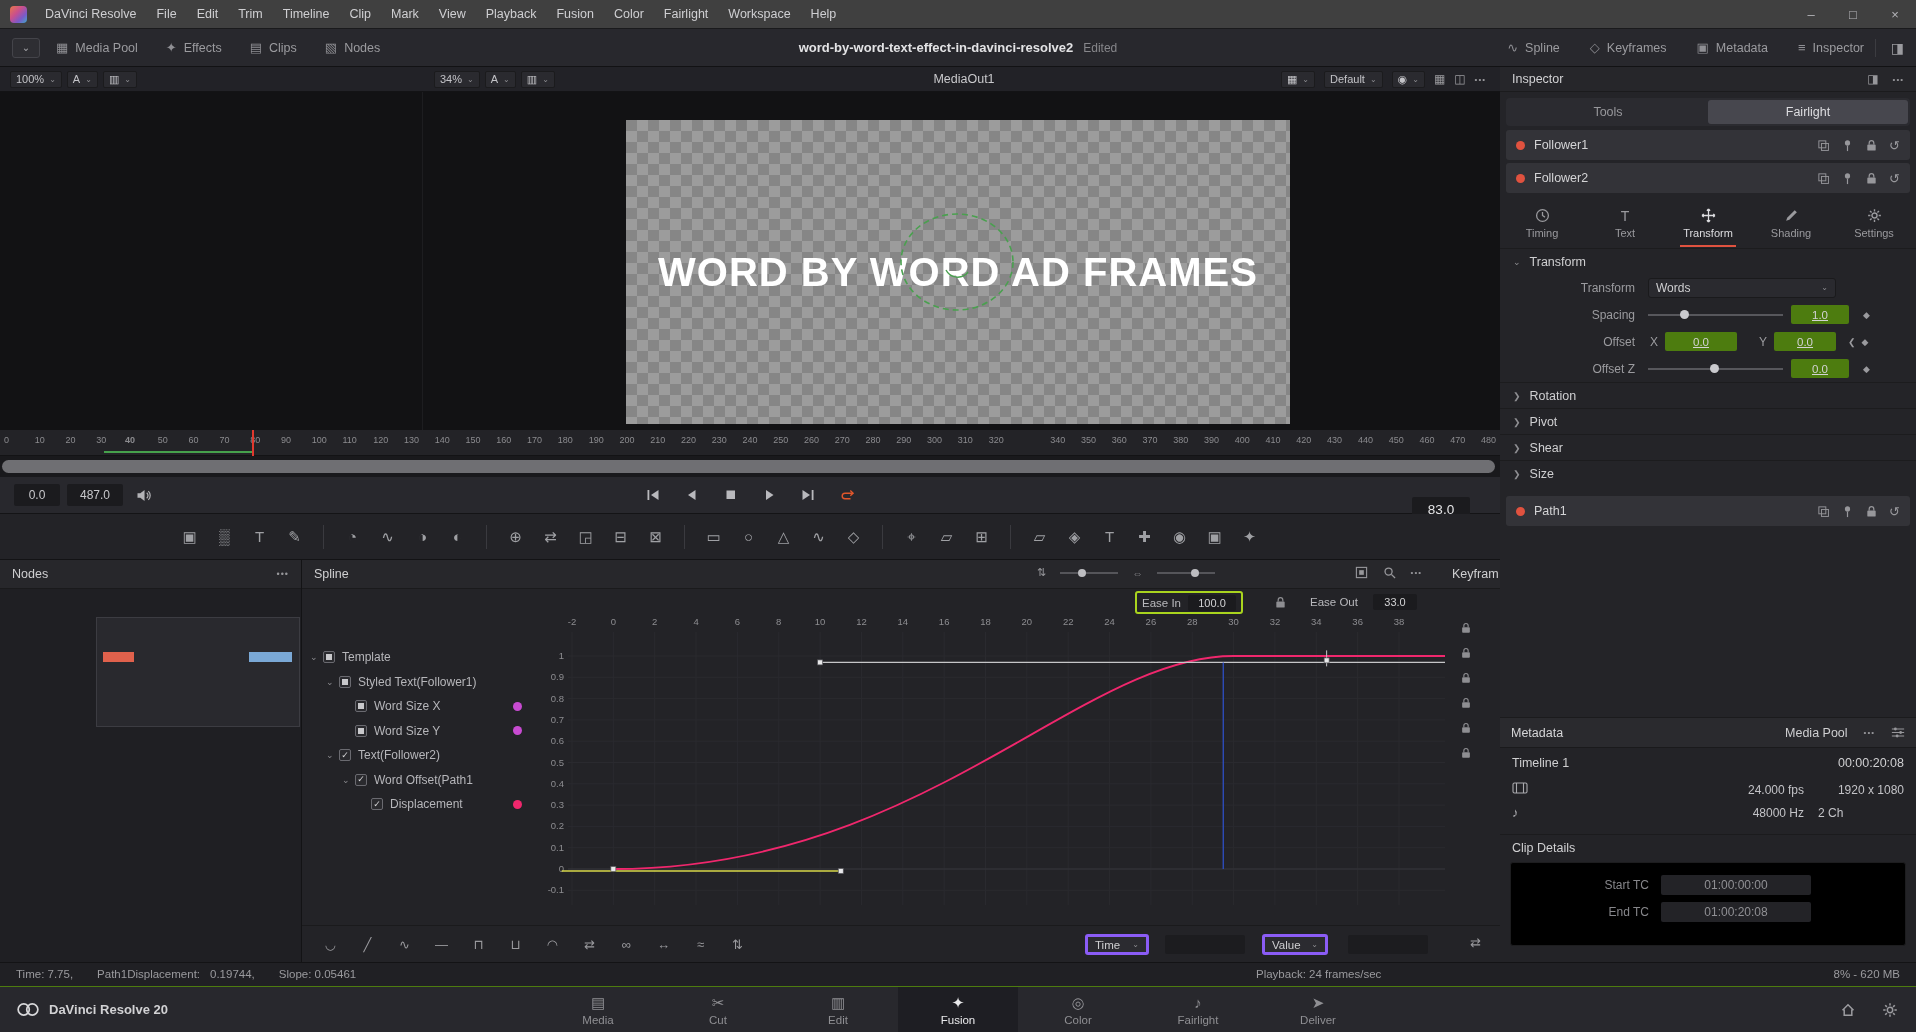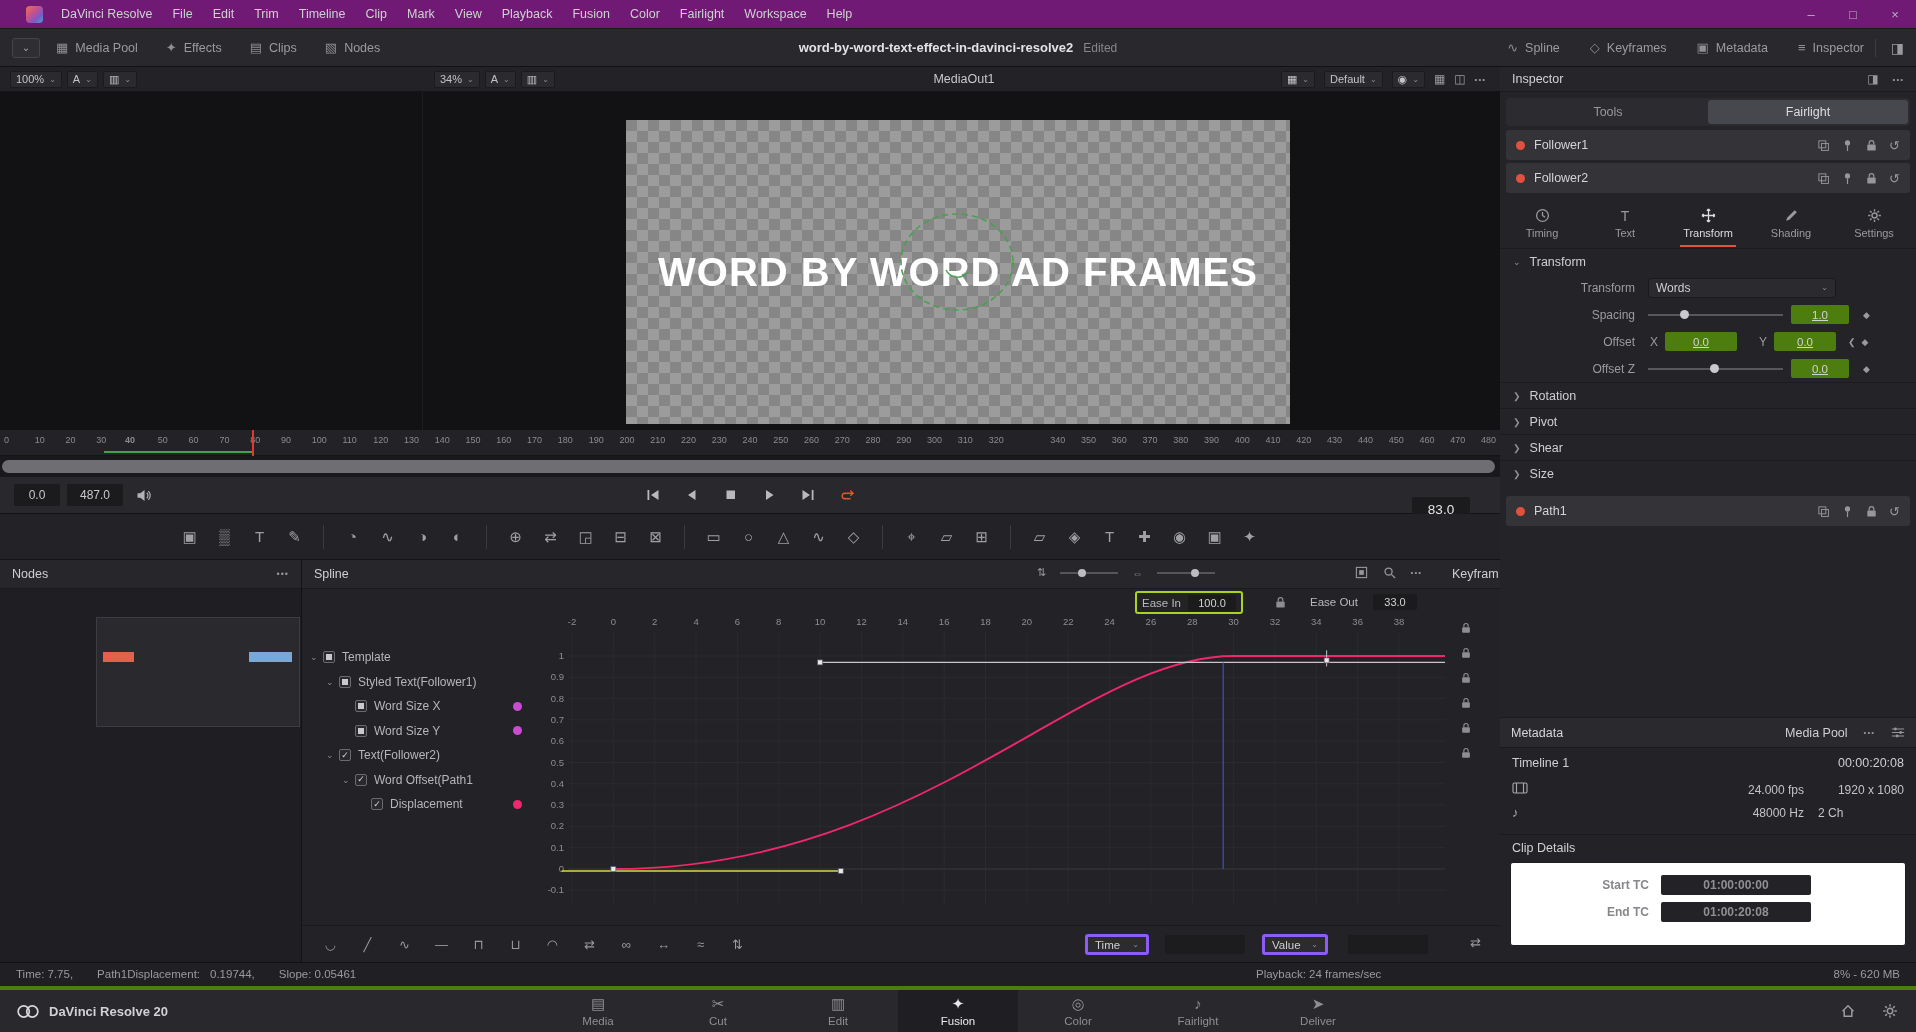--- a/index.html
+++ b/index.html
@@ -6,22 +6,22 @@
   html,body { width:1916px; height:1032px; background:#151517; overflow:hidden;
     font-family:"Liberation Sans", sans-serif; font-size:12px; color:#c8c8cb;
     -webkit-font-smoothing:antialiased; }
   .app { position:absolute; inset:0; background:#1c1c1f; }
   .row { display:flex; align-items:center; }
   .grow { flex:1; }
   .svgi { display:inline-flex; align-items:center; justify-content:center; }
   .svgi svg { width:100%; height:100%; }
 
   
-  .menubar { position:absolute; left:0; top:0; width:1916px; height:29px; background:#701a75;
-    border-bottom:1px solid #1a1a1c; display:flex; align-items:center; padding-left:24px; }
+  .menubar { position:absolute; left:0; top:0; width:1916px; height:29px; background:#404040;
+    border-bottom:1px solid #1a1a1c; display:flex; align-items:center; padding-left:8px; }
   .app-icon { width:17px; height:17px; border-radius:4px; margin:0 8px 0 2px;
     background:linear-gradient(135deg,#e8774a 0%,#c94f8d 40%,#7b59c9 70%,#3fa9c9 100%); }
   .menu-item { padding:0 10px; font-size:12.5px; color:#cfcfd2; cursor:default; }
   .win-btns { display:flex; height:100%; }
   .win-btns span { width:42px; height:100%; display:flex; align-items:center; justify-content:center;
     color:#b4b4b8; font-size:13px; }
 
   
   .topbar { position:absolute; left:0; top:29px; width:1916px; height:38px; background:#28282d;
     border-bottom:1px solid #121214; display:flex; align-items:center; }
@@ -193,36 +193,36 @@
   .meta-mp { font-size:12.5px; color:#cfcfd1; }
   .meta-row1 { height:30px; display:flex; align-items:center; padding:0 12px; font-size:12.5px; color:#cfcfd1; }
   .meta-row { height:23px; display:flex; align-items:center; padding:0 12px; font-size:12px; color:#c3c3c7; }
   .meta-row .mi { width:22px; color:#a9a9ad; }
   .meta-row .mi .svgi { width:16px; height:12px; }
   .meta-row .ca { width:90px; text-align:right; }
   .meta-row .cbr { width:100px; text-align:right; }
   .meta-row .cbl { width:100px; text-align:left; padding-left:14px; }
   .clip-details-lbl { height:26px; display:flex; align-items:center; padding:0 12px; margin-top:10px;
     border-top:1px solid #1b1b1d; font-size:12.5px; color:#d0d0d2; }
-  .clip-box { margin:2px 10px; background:#ffffff; border:1px solid #1d1d1f; border-radius:3px;
-    padding-top:8px; height:84px;font-weight:bold; }
+  .clip-box { margin:2px 10px; background:#000000; border:1px solid #1d1d1f; border-radius:3px;
+    padding-top:8px; height:84px; }
   .tc-row { height:27px; display:flex; align-items:center; }
   .tc-label { width:150px; text-align:right; padding-right:12px; color:#87878b; font-size:12px; }
   .tc-val { width:150px; height:20px; background:#232327; border-radius:2px; display:flex;
     align-items:center; justify-content:center; color:#909094; font-size:12px; }
 
   
   .statusbar { position:absolute; left:0; top:962px; width:1916px; height:24px; background:#202024;
     border-top:1px solid #131315; font-size:11.5px; color:#9a9a9e; }
   .statusbar .sl { position:absolute; left:16px; top:5px; display:flex; gap:24px; }
   .statusbar .pb { position:absolute; left:1256px; top:5px; }
   .statusbar .mem { position:absolute; right:16px; top:5px; }
 
   .bottombar { position:absolute; left:0; top:986px; width:1916px; height:46px; background:#28282d;
-    border-top:4px solid #4d7c0f; }
+    border-top:1px solid #4d7c0f; }
   .brand { position:absolute; left:16px; top:0; height:100%; display:flex; align-items:center; gap:9px; }
   .brand .svgi { width:24px; height:15px; color:#d8d8da; }
   .brand .bt { font-size:13px; font-weight:bold; color:#d2d2d4; }
   .pages { position:absolute; left:50%; top:0; transform:translateX(-50%); height:100%; display:flex; }
   .page { width:120px; height:100%; display:flex; flex-direction:column; align-items:center;
     justify-content:center; gap:3px; color:#8f8f93; }
   .page .pi { font-size:15px; height:17px; }
   .page .pl { font-size:11.5px; }
   .page.active { background:#1e1e23; color:#e9e9eb; }
   .bb-right { position:absolute; right:18px; top:0; height:100%; display:flex; align-items:center; gap:26px;

